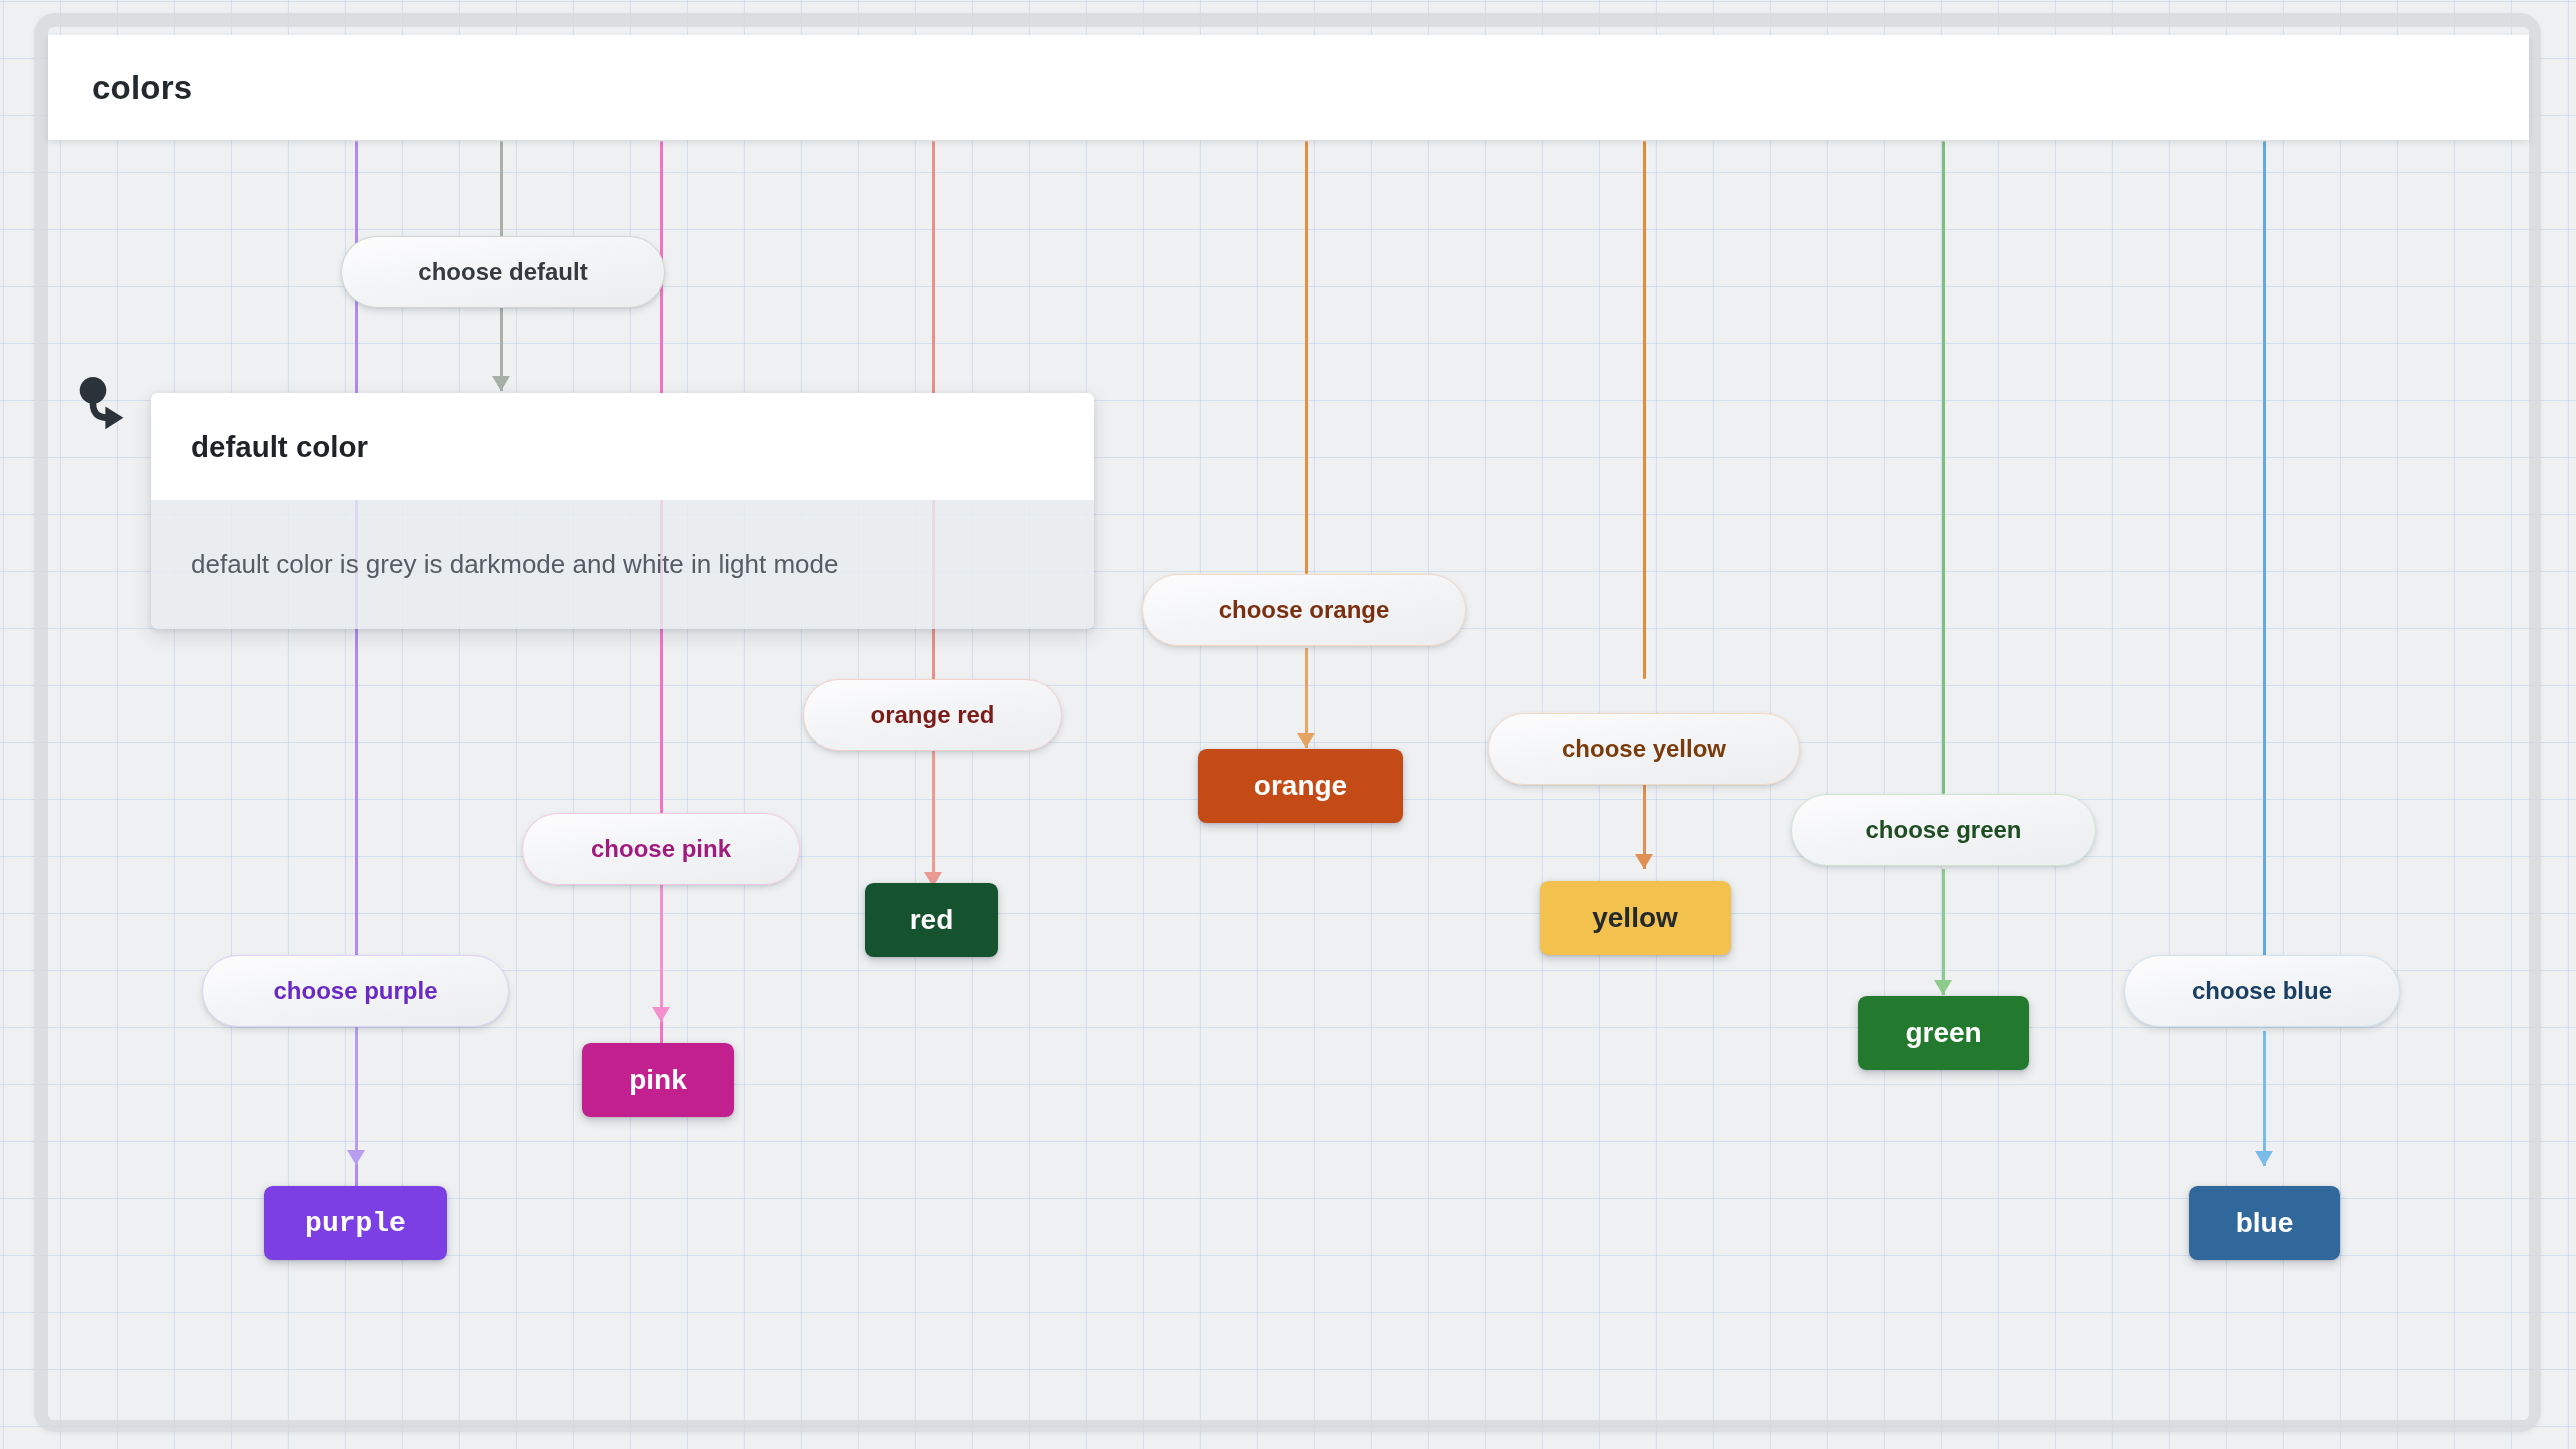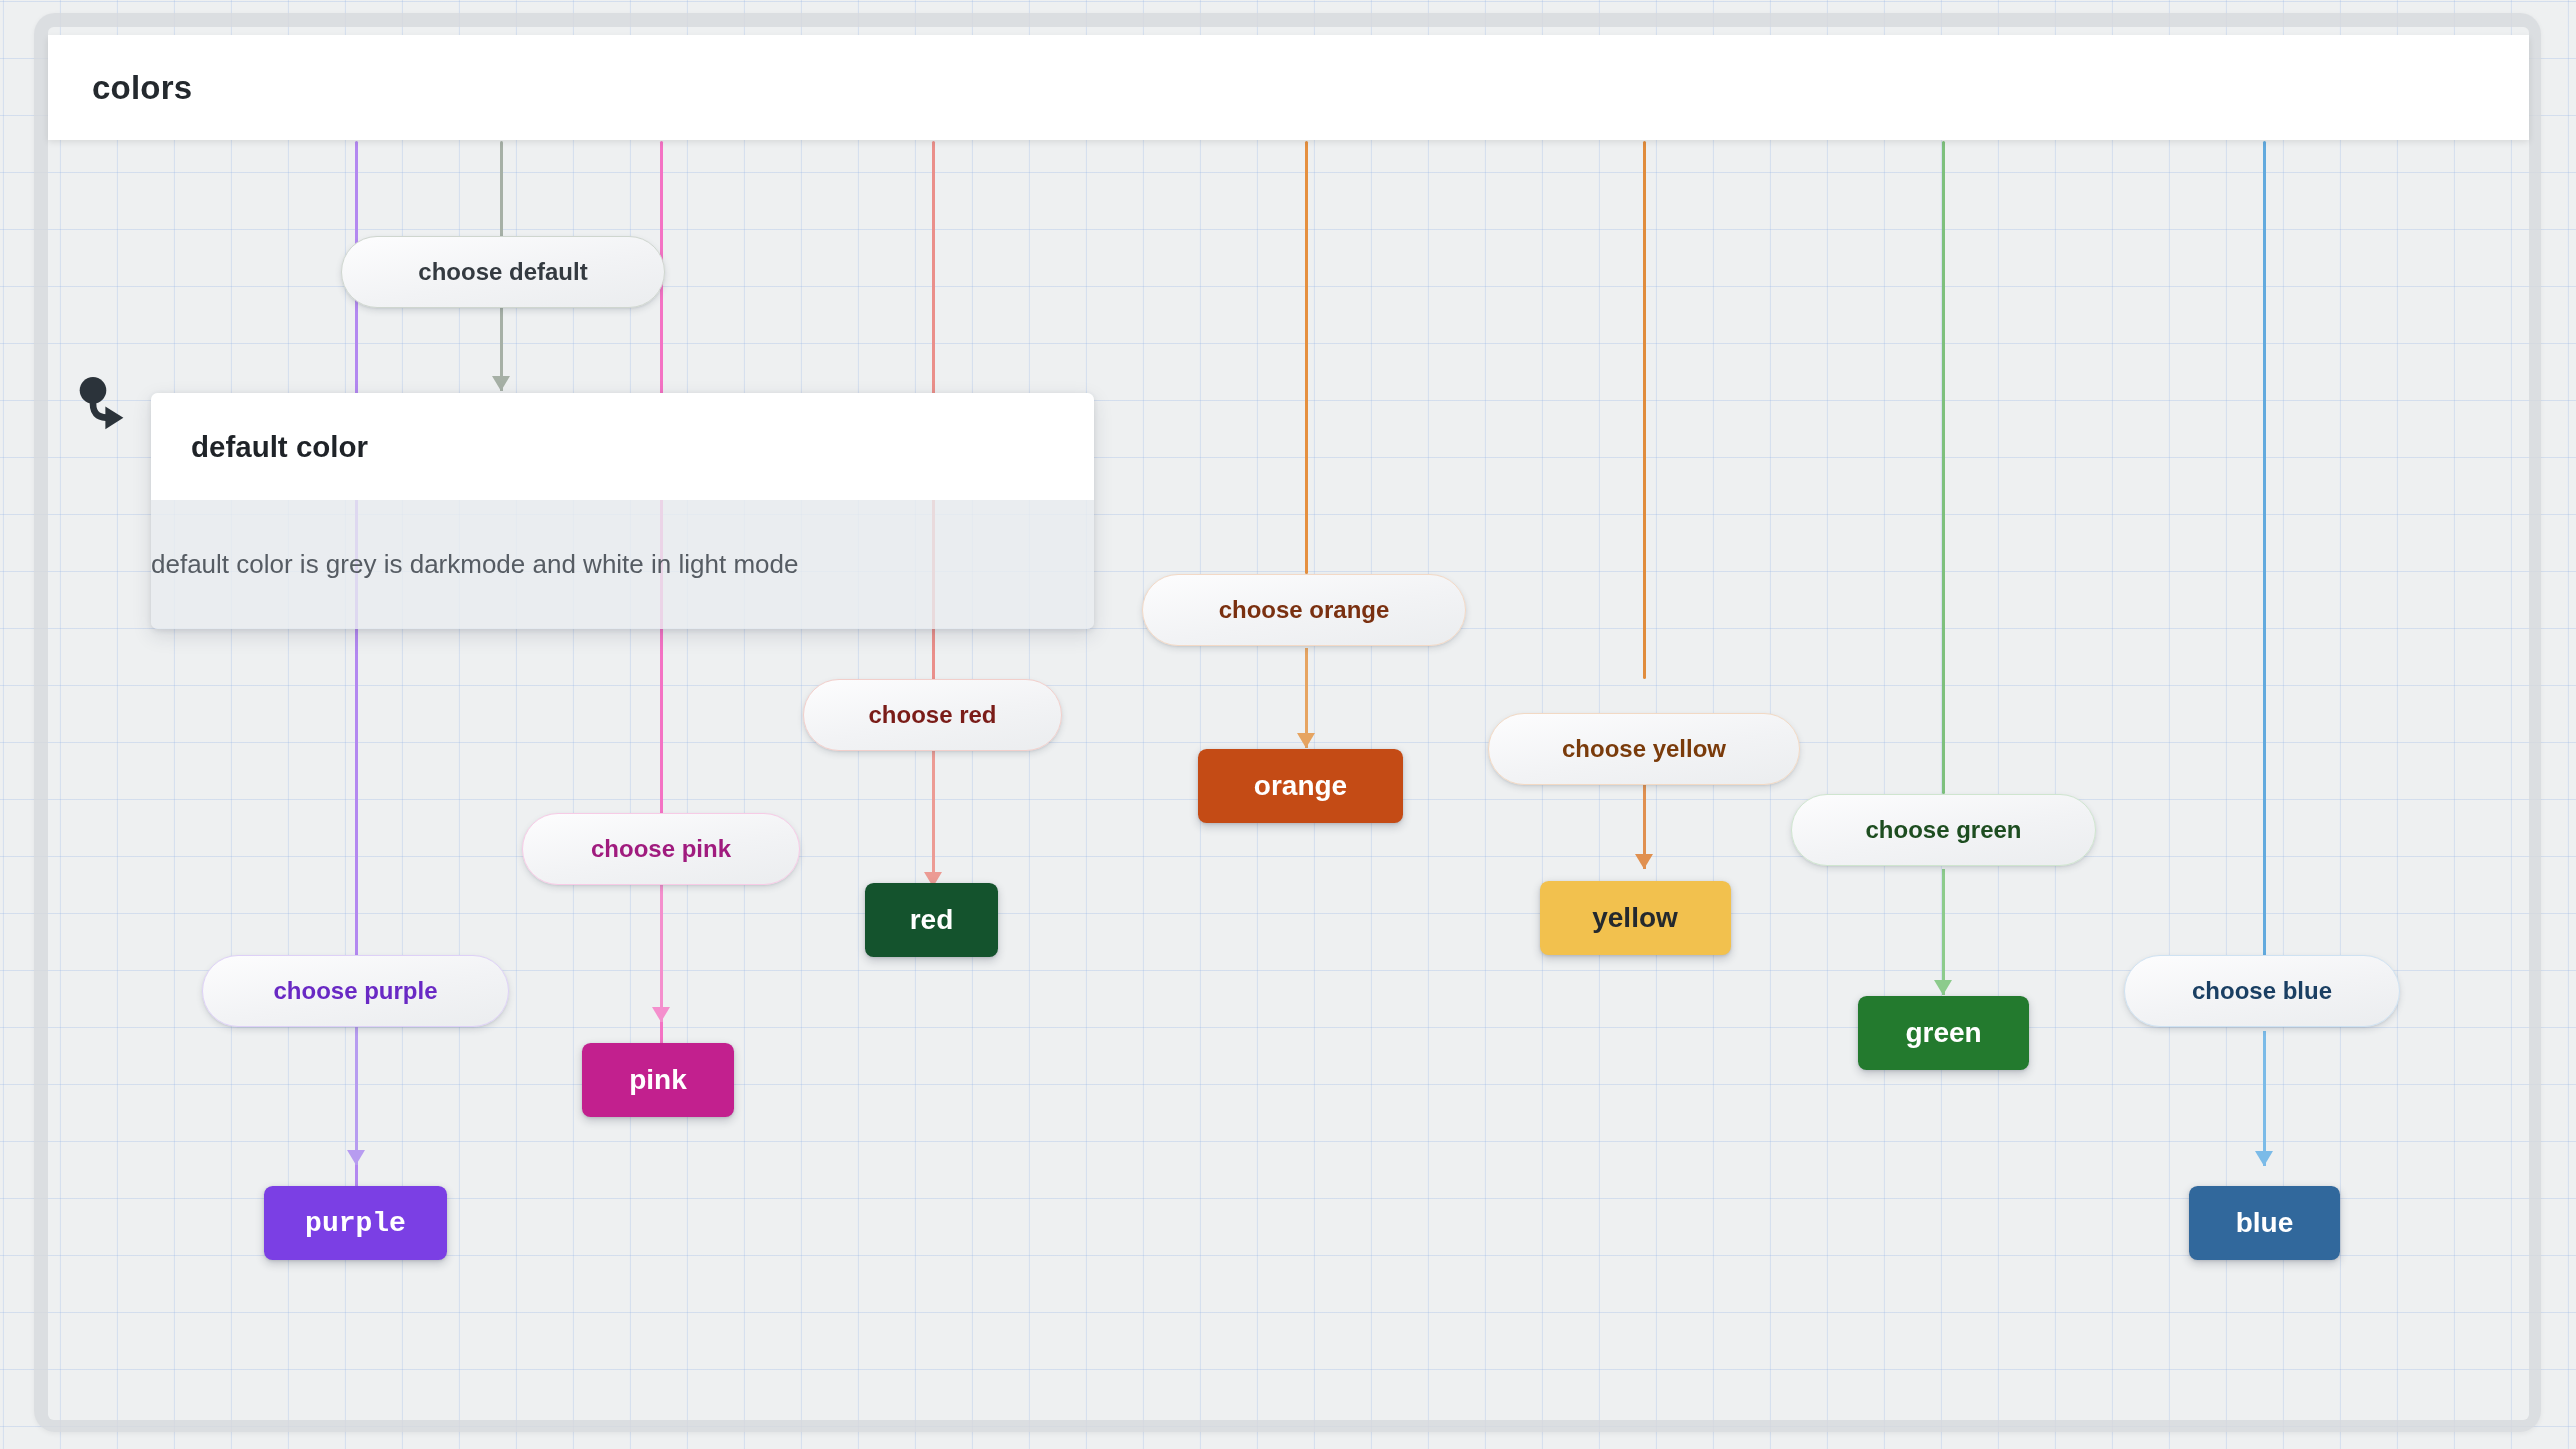--- a/index.html
+++ b/index.html
@@ -168,20 +168,21 @@
   #note-title {
     font-size: 29.5px;
     font-weight: 700;
     color: #1f2328;
   }
   #note-body {
     background: rgba(232,236,240,0.80);
     height: 129px;
     display: flex;
     align-items: center;
+    padding-left: 40px;
   }
   #note-text {
     font-size: 26px;
     font-weight: 400;
     color: #565c63;
   }
 
   
   #cursor-pointer {
     position: absolute;
@@ -258,21 +259,21 @@
 
   <div class="choose-pill" style="left: 202px; top: 955px; width: 307px; color: rgb(105, 41, 196); border: 1.4px solid rgb(222, 209, 247);">
     <span>choose purple</span>
   </div>
 
   <div class="choose-pill" style="left: 522px; top: 813px; width: 278px; color: rgb(160, 27, 126); border: 1.4px solid rgb(247, 203, 230);">
     <span>choose pink</span>
   </div>
 
   <div class="choose-pill" style="left: 803px; top: 679px; width: 259px; color: rgb(122, 28, 24); border: 1.4px solid rgb(242, 207, 203);">
-    <span>choose red</span>
+    <span>orange red</span>
   </div>
 
   <div class="choose-pill" style="left: 1142px; top: 574px; width: 324px; color: rgb(122, 48, 16); border: 1.4px solid rgb(243, 217, 198);">
     <span>choose orange</span>
   </div>
 
   <div class="choose-pill" style="left: 1488px; top: 679px; width: 312px; color: rgb(122, 59, 11); border: 1.4px solid rgb(242, 217, 196); margin-top: 34px;">
     <span>choose yellow</span>
   </div>
 

